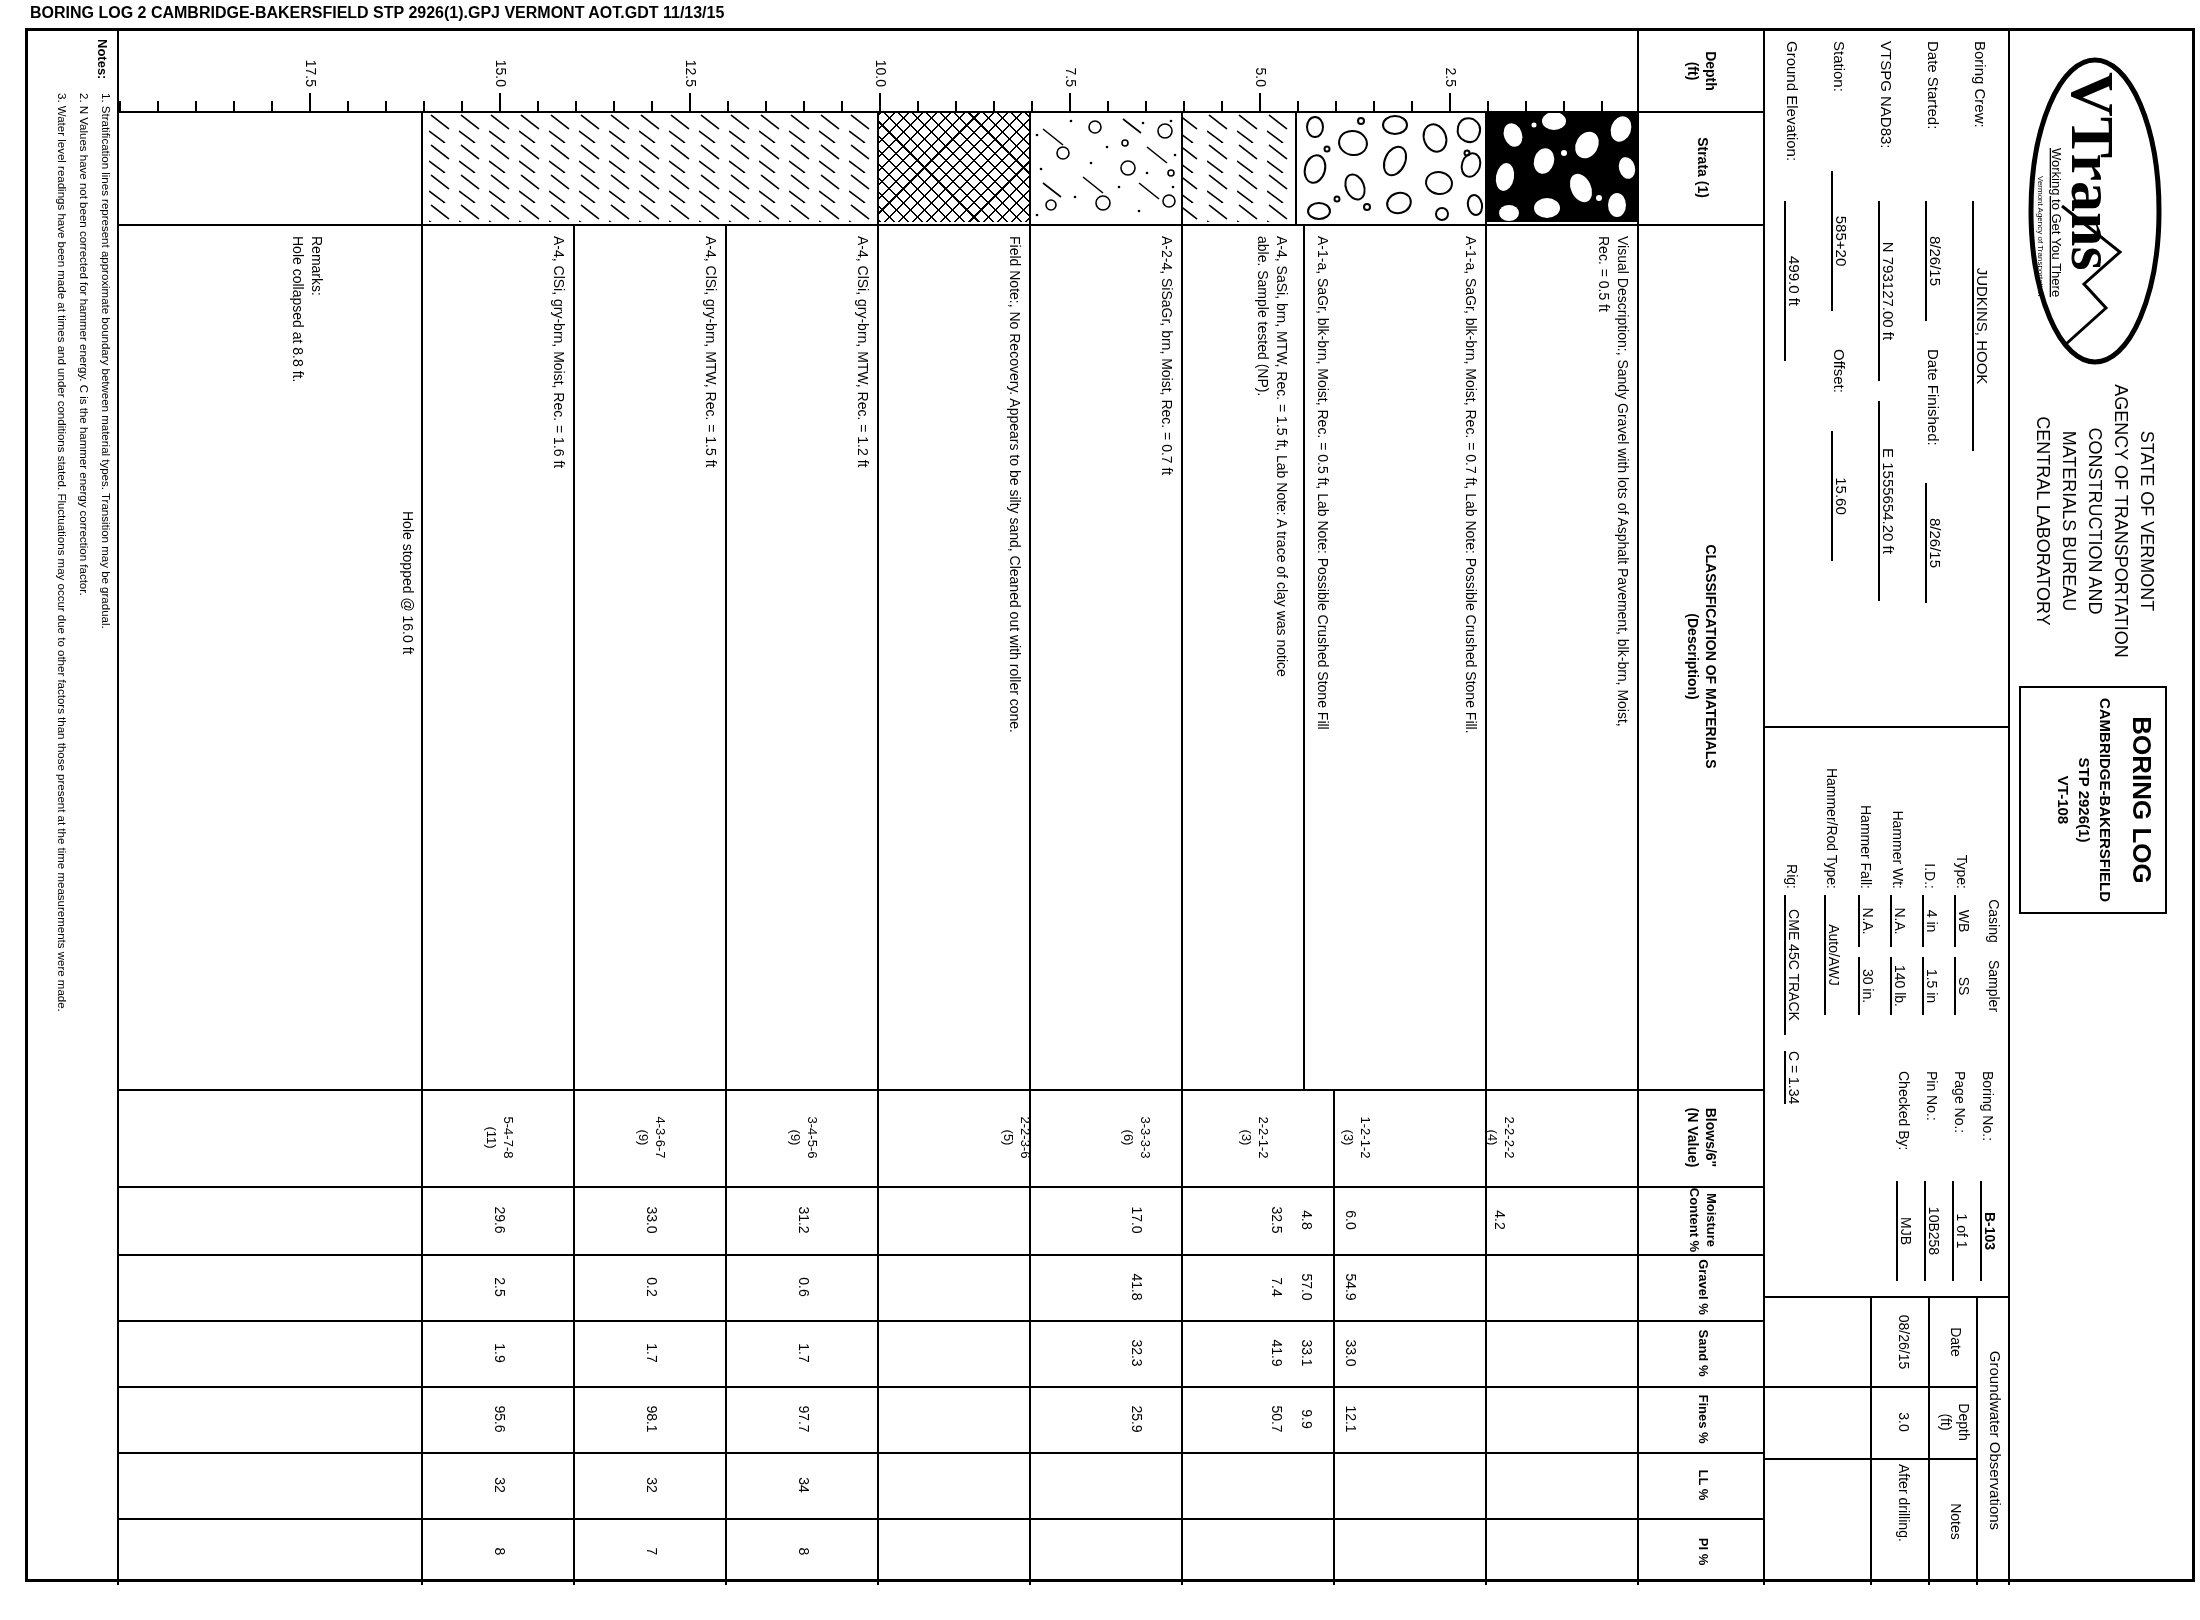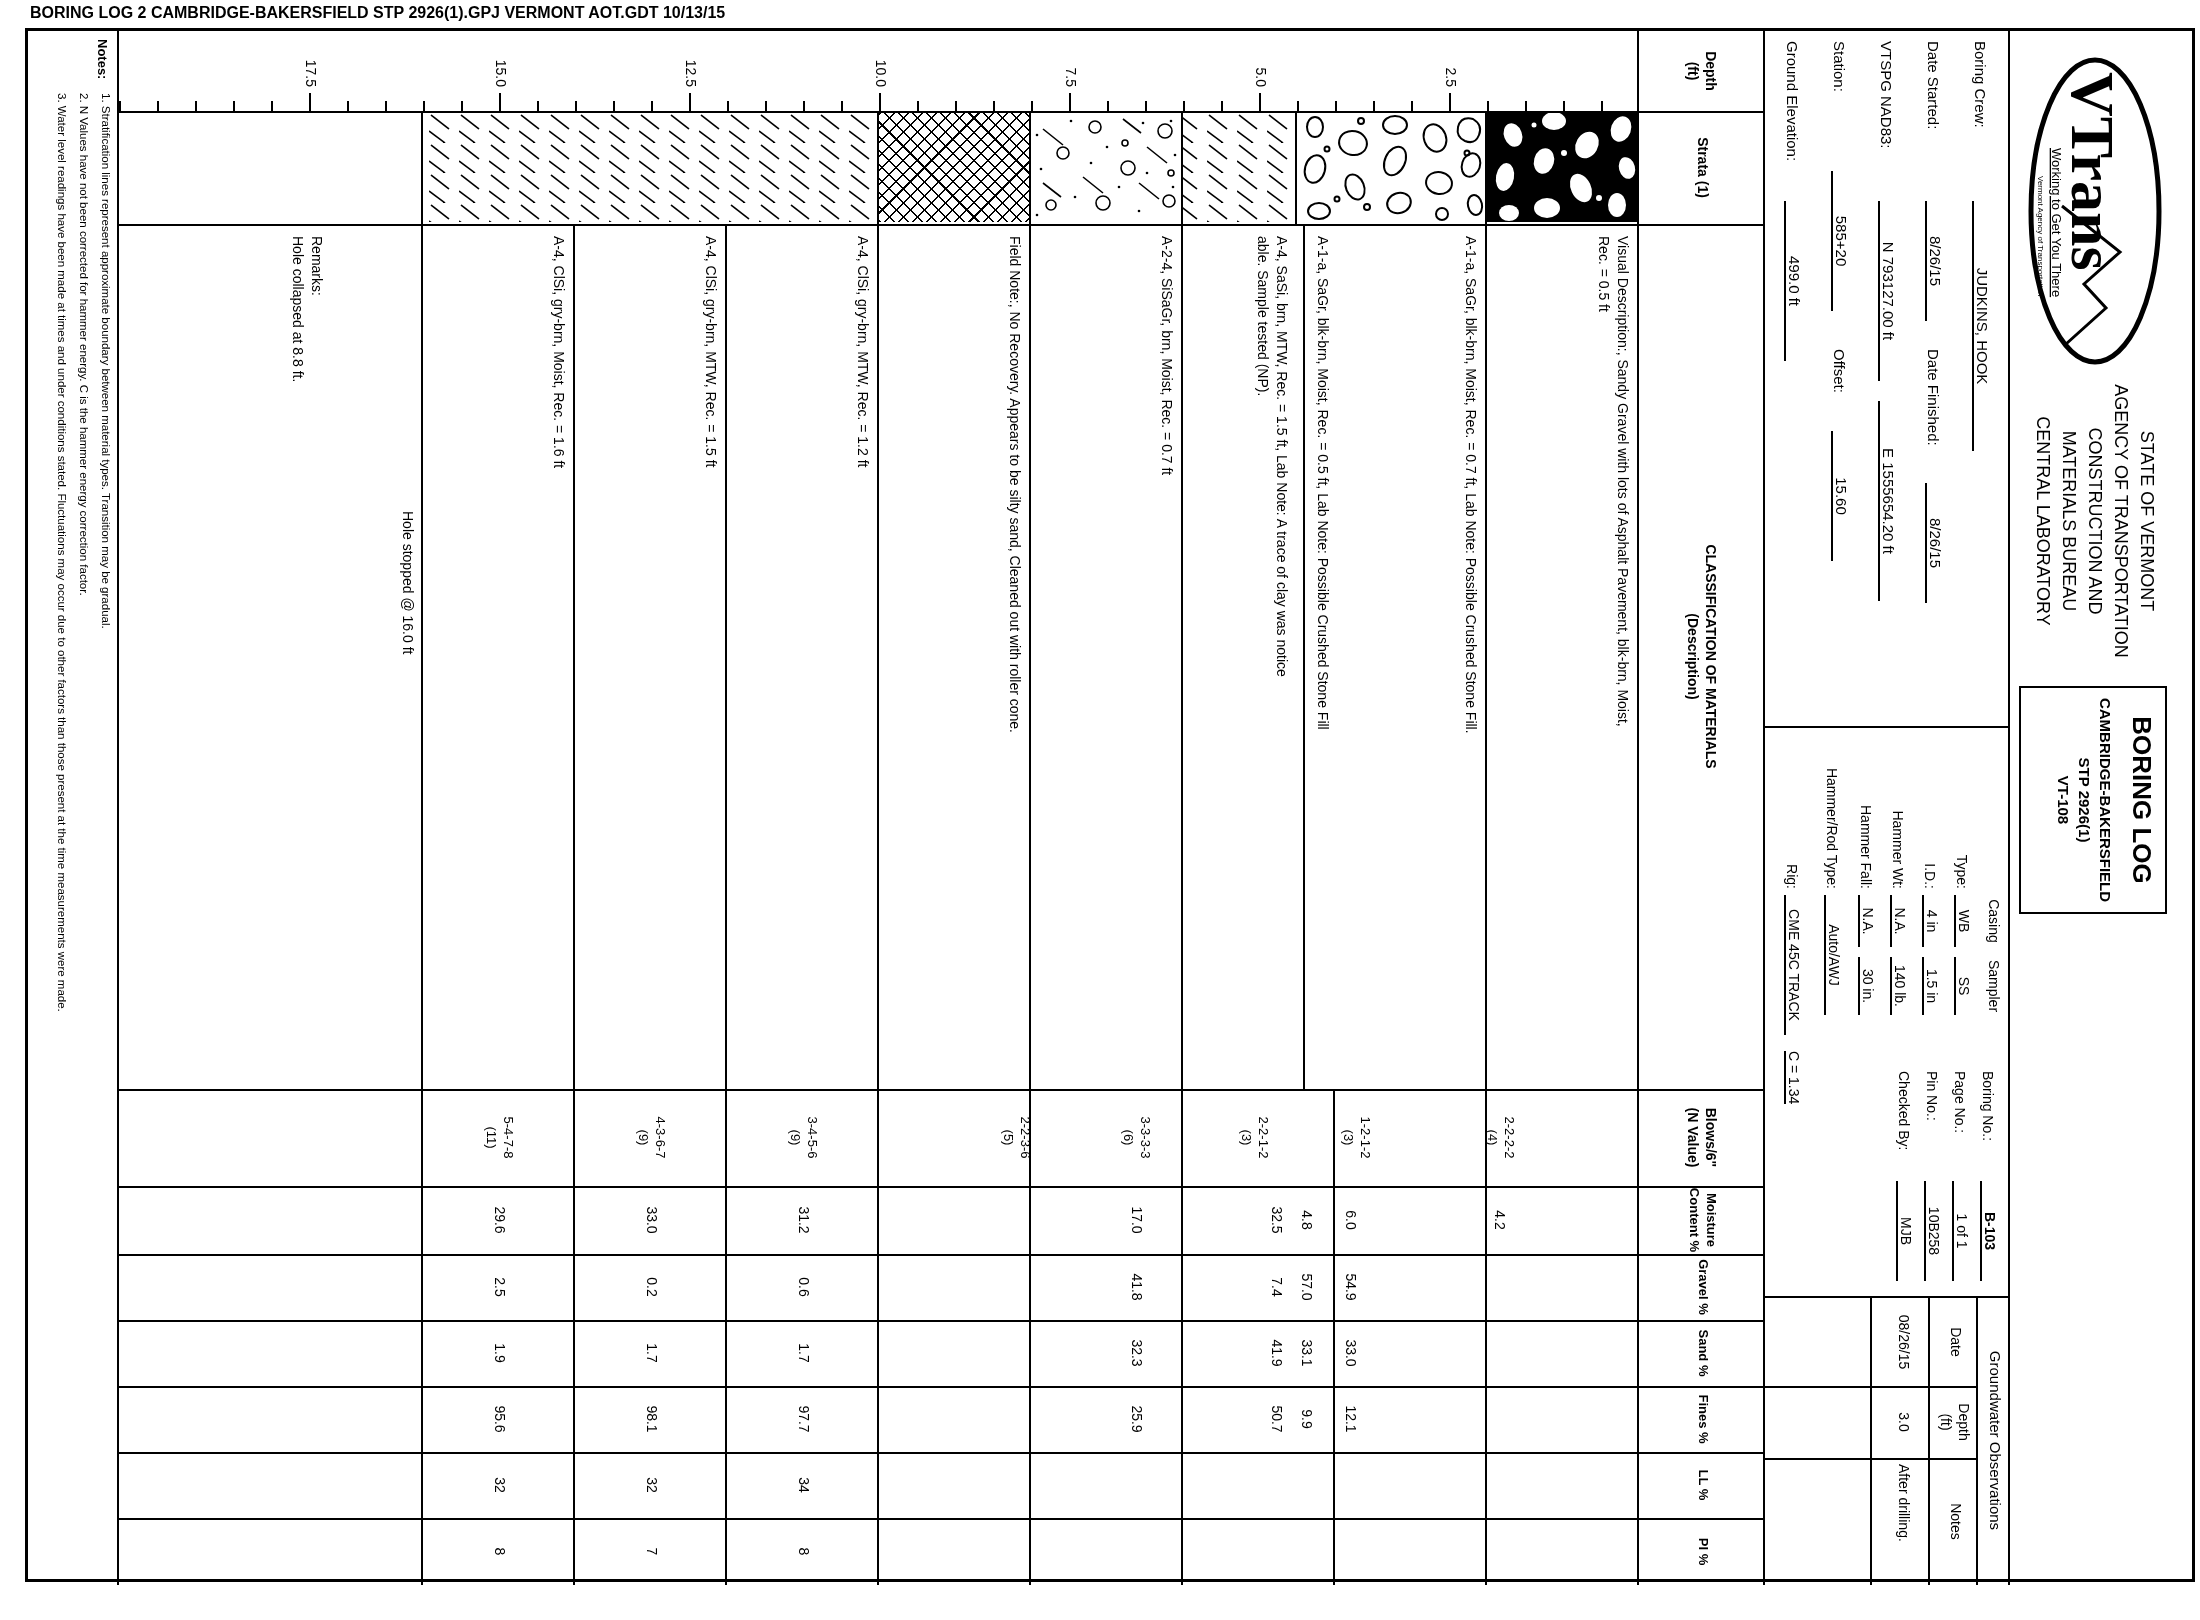--- a/index.html
+++ b/index.html
@@ -24,21 +24,21 @@
   .ticklane{position:absolute;left:70px;width:10px;
             background:repeating-linear-gradient(to bottom,transparent 0 36px,#000 36px 38px);}
   .xhatch{background-image:repeating-linear-gradient(45deg,#000 0 1.5px,transparent 1.5px 10px),
                            repeating-linear-gradient(-45deg,#000 0 1.5px,transparent 1.5px 10px);}
 </style>
 </head>
 <body>
 
 <div class="screen">
 
-  <div class="abs b" style="left:30px;top:4px;font-size:16px;white-space:nowrap;">BORING LOG  2 CAMBRIDGE-BAKERSFIELD STP 2926(1).GPJ  VERMONT AOT.GDT  10/13/15</div>
+  <div class="abs b" style="left:30px;top:4px;font-size:16px;white-space:nowrap;">BORING LOG  2 CAMBRIDGE-BAKERSFIELD STP 2926(1).GPJ  VERMONT AOT.GDT  11/13/15</div>
 
   <div class="page-holder">
     <div class="page">
 
       <div class="abs" style="left:25px;top:30px;width:310px;height:135px;">
         <svg width="310" height="135" viewBox="0 0 310 135">
           <ellipse cx="155" cy="67" rx="151" ry="64" fill="none" stroke="#000" stroke-width="5"></ellipse>
           <path d="M150 100 L196 42 L228 78 L252 56 L288 96" fill="none" stroke="#000" stroke-width="3"></path>
           <text x="16" y="90" font-family="Liberation Serif, serif" font-weight="bold" font-size="62">VTrans</text>
           <text x="92" y="110" font-family="Liberation Sans, sans-serif" font-size="13" text-decoration="underline">Working to Get You There</text>

